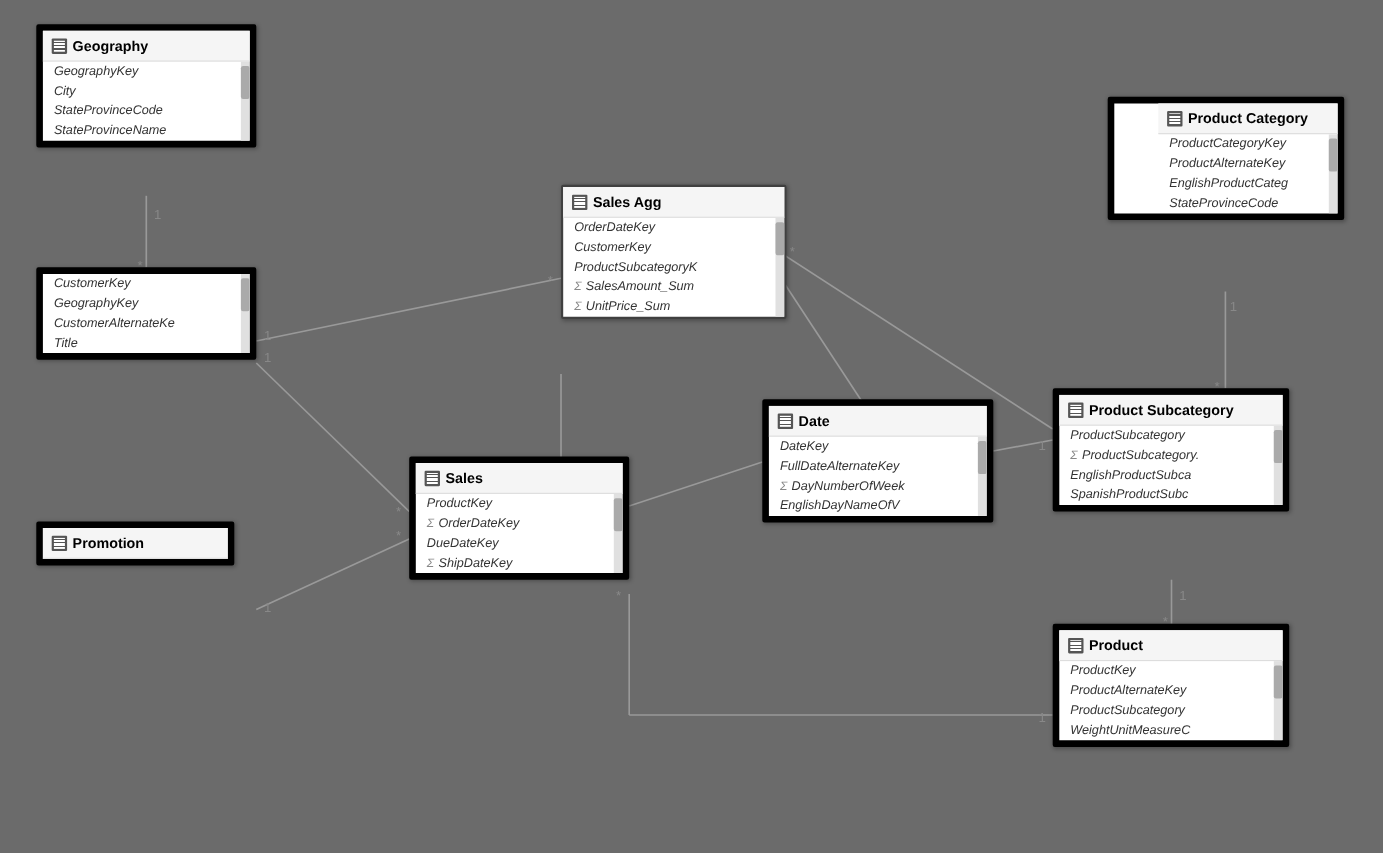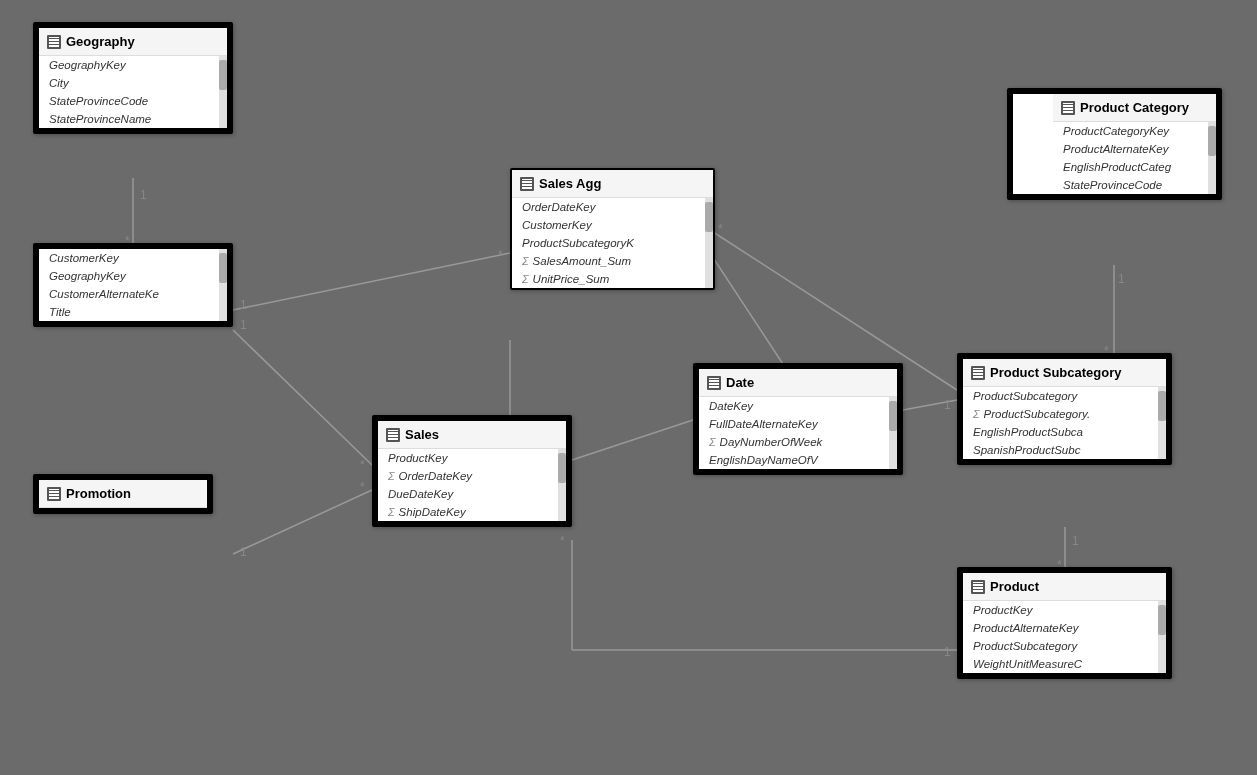--- a/index.html
+++ b/index.html
@@ -19,21 +19,21 @@
     }
     .table-card {
       position: absolute;
       background: #fff;
       border: 6px solid #000000;
       border-radius: 2px;
       min-width: 180px;
       box-shadow: 1px 1px 4px rgba(0,0,0,0.3);
     }
     .table-card.highlighted {
-      border: 2px solid #000000;
+      border: 2px solid #404040;
       text-align: right;
     }
     .table-header {
       background: #f5f5f5;
       padding: 6px 8px;
       font-weight: 700;
       font-size: 13px;
       display: flex;
       align-items: center;
       gap: 5px;

